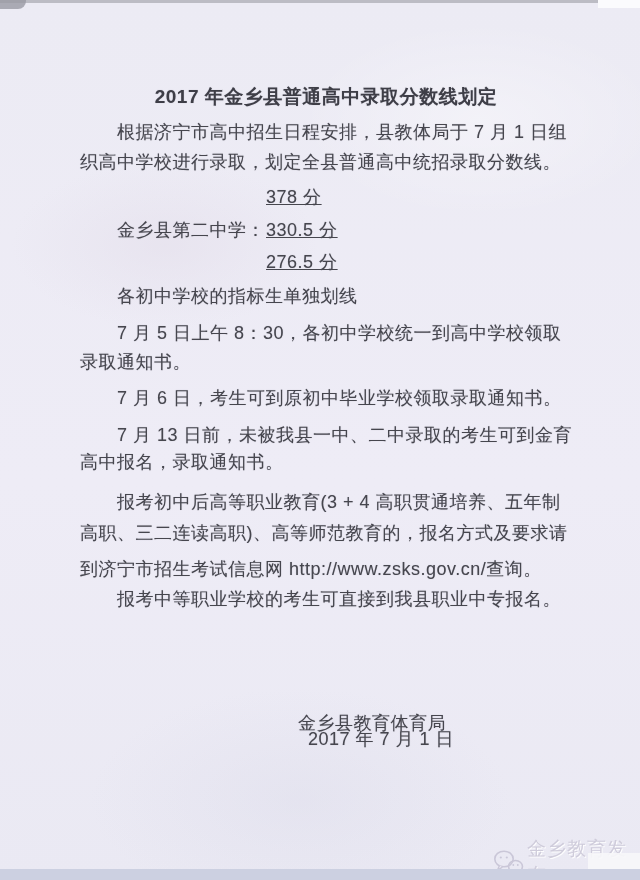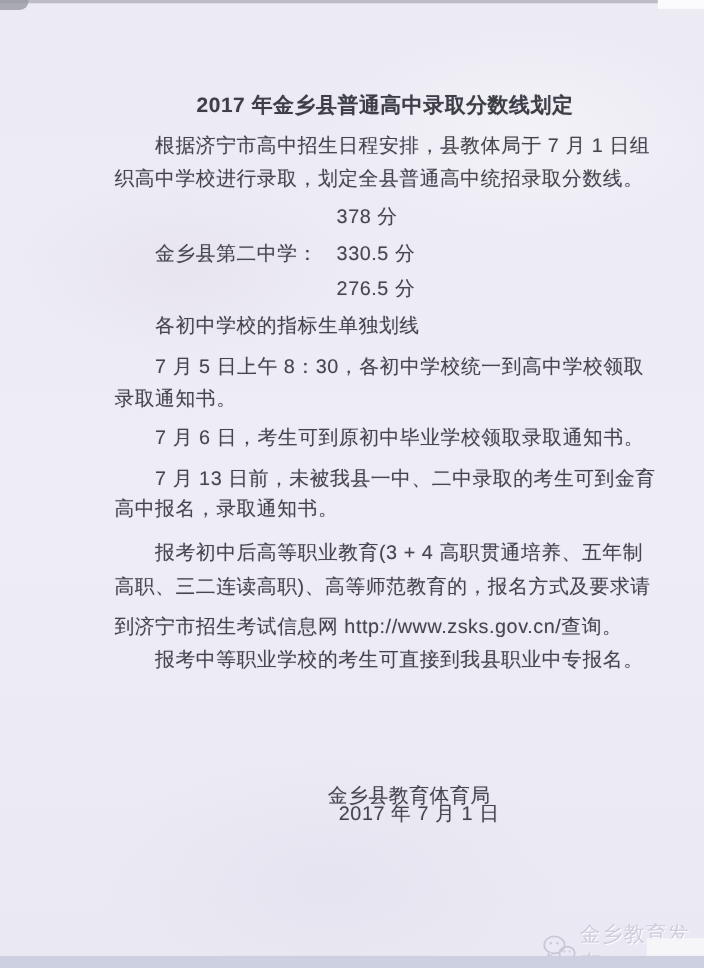--- a/index.html
+++ b/index.html
@@ -25,30 +25,30 @@
   .edge-bottom { position: absolute; bottom: 0; left: 0; width: 100%; height: 11px; background: #ccd0e1; }
   .patch-bottomright { position: absolute; right: 0; bottom: 11px; width: 52px; height: 16px; background: #f7f7fa; opacity: .9; }
 
   .doc {
     position: absolute; left: 80px; top: 0; width: 492px;
     color: var(--ink, #46464e);
     font-size: 18px;
     letter-spacing: 0.5px;
     text-shadow: 0 0 1px rgba(70,70,85,0.30);
   }
-  .line { position: absolute; left: 0; width: 100%; height: 30px; line-height: 30px; white-space: nowrap; margin-left: 24px; }
+  .line { position: absolute; left: 0; width: 100%; height: 30px; line-height: 30px; white-space: nowrap; }
   .indent { padding-left: 37px; box-sizing: border-box; }
   .title {
     text-align: center;
     font-weight: bold;
     font-size: 19px;
     color: #3e3e47;
   }
   .score-line { position: absolute; }
-  .score-value { position: absolute; left: 202px; top: 0; }
+  .score-value { position: absolute; left: 186px; top: 0; text-decoration: underline; }
   .url { text-underline-offset: 3px; }
   .sign-line { position: absolute; height: 30px; line-height: 30px; white-space: nowrap; }
 
   .watermark {
     position: absolute; left: 493px; top: 836px;
     display: flex; align-items: center; gap: 3px;
     color: var(--wm, #cfccdb);
     font-size: 19px;
     letter-spacing: 1px;
     text-shadow: 1px 1px 0 rgba(255,255,255,0.9);

